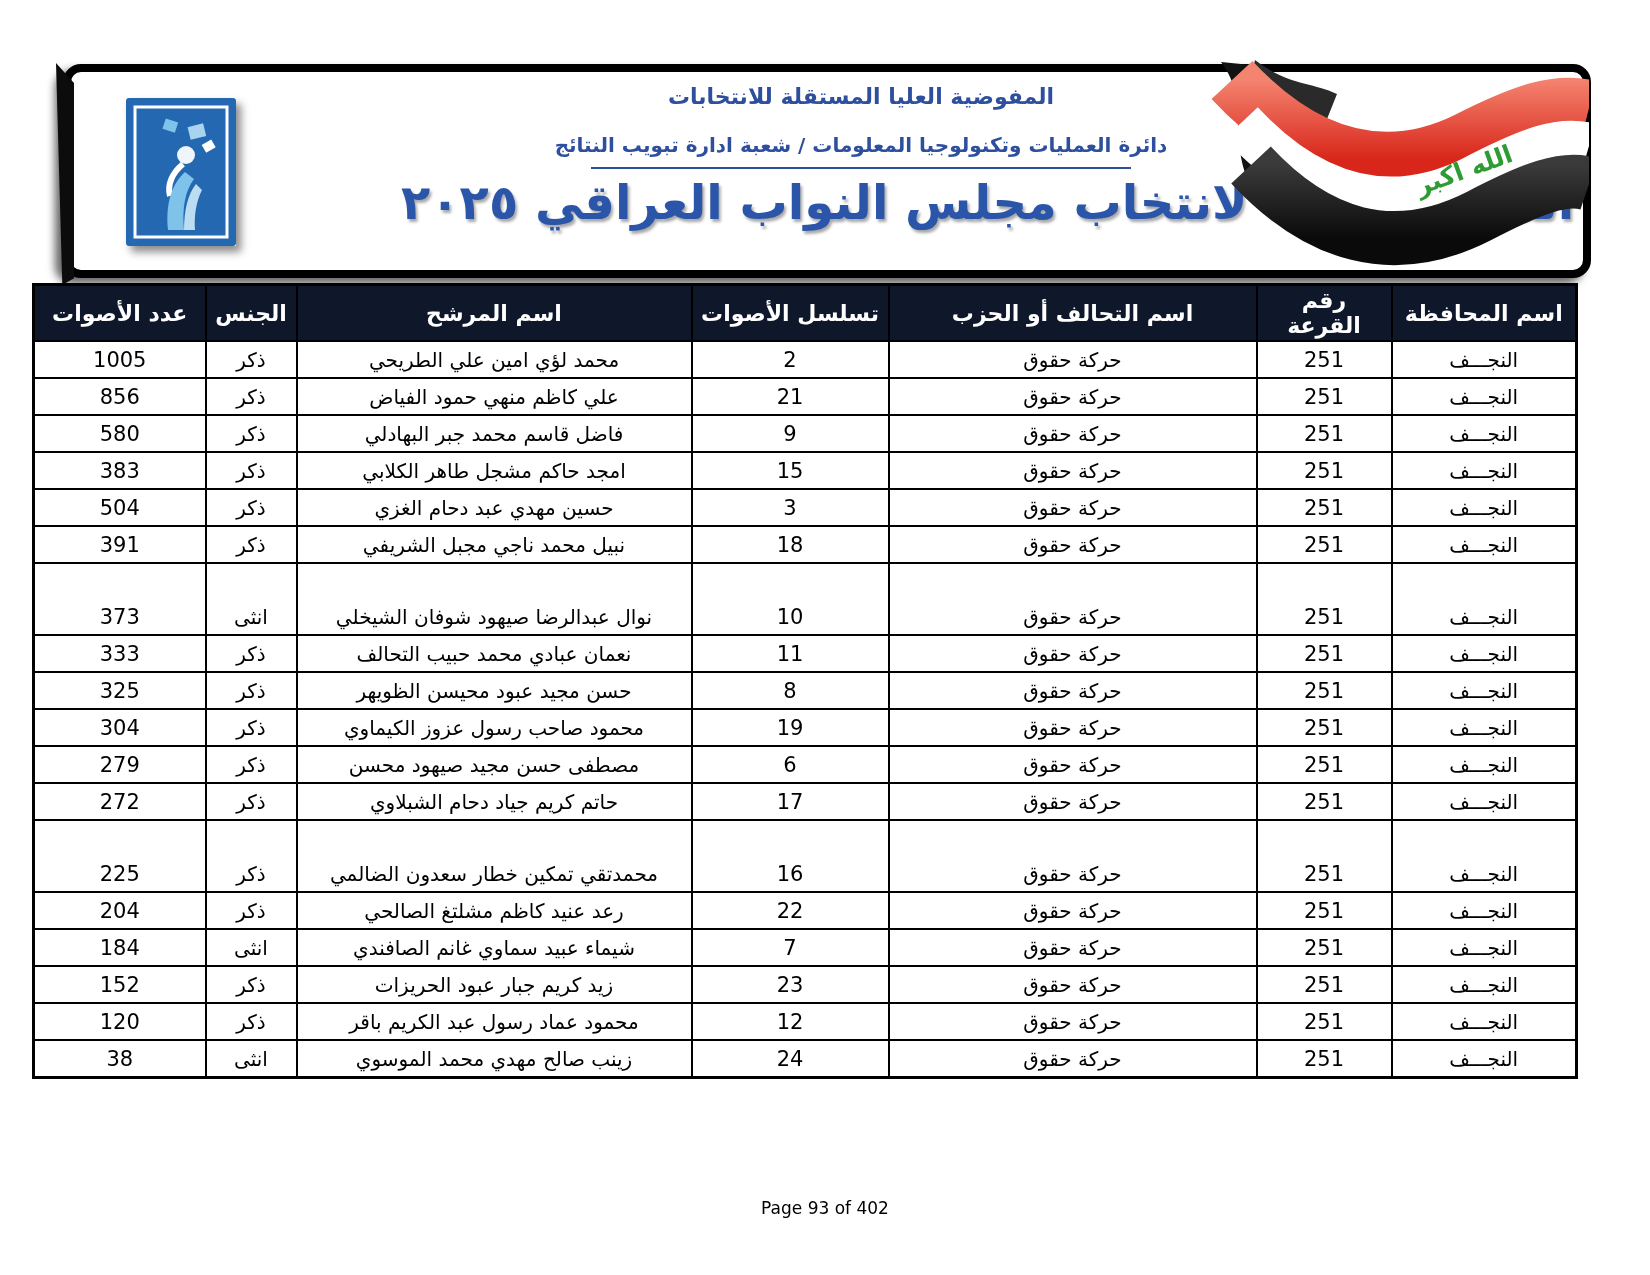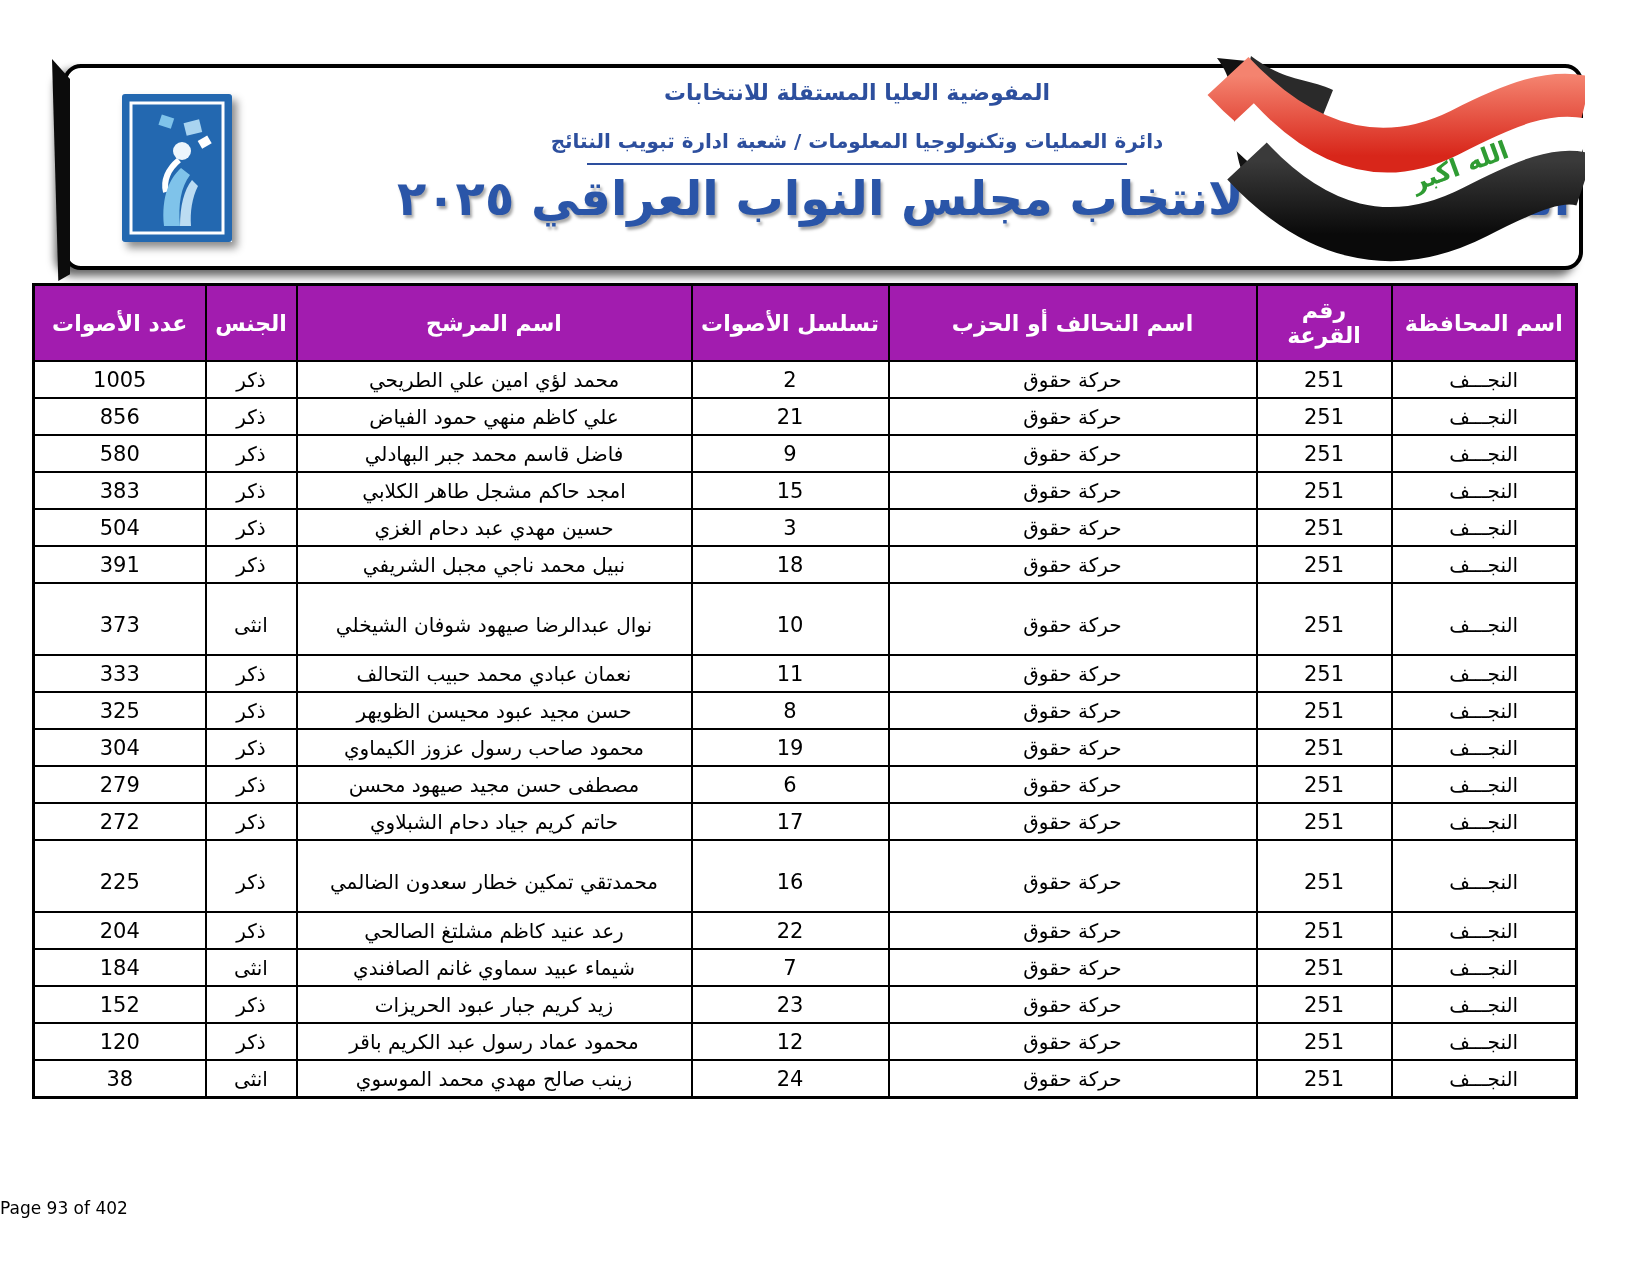--- a/index.html
+++ b/index.html
@@ -8,21 +8,21 @@
     background:#ffffff;
     font-family:"DejaVu Sans", sans-serif;
     position:relative;
     overflow:hidden;
   }
 
   
   .banner{
     position:absolute;left:63px;top:64px;width:1512px;height:198px;
     background:#ffffff;
-    border:4px solid #000000;
+    border:8px solid #000000;
     border-radius:18px;
     box-shadow:-8px 6px 9px rgba(0,0,0,0.60);
   }
   .curl{
     position:absolute;left:-15px;top:-9px;width:18px;height:222px;
     background:#0c0c0c;
     clip-path:polygon(0 0,100% 9%,100% 97%,35% 100%);
   }
   .logo{
     position:absolute;left:55px;top:26px;width:110px;height:148px;
@@ -51,37 +51,37 @@
 
   
   .table-wrap{position:absolute;left:35px;top:283px;width:1543px;}
   table{
     border-collapse:collapse;table-layout:fixed;width:1543px;
     background:#ffffff;
   }
   th,td{border:2px solid #000;overflow:hidden;}
   table{border:3px solid #000;}
   thead th{
-    background:#a21caf;color:#ffffff;
+    background:#0f172a;color:#ffffff;
     font-size:22px;font-weight:bold;
-    height:38px;padding:12px 6px;text-align:center;
+    height:38px;padding:2px 6px;text-align:center;
   }
   td{
     font-size:20px;color:#000;text-align:center;
     vertical-align:middle;height:35px;padding:0 6px;
     white-space:nowrap;
   }
   td.num{font-size:21px;text-align:center;}
   tr.tall{height:72px;}
-  tr.tall td{vertical-align:bottom;padding-bottom:17px;}
+  tr.tall td{vertical-align:bottom;padding-bottom:5px;}
 
   
   .footer{
     position:absolute;left:0;right:0;top:1198px;
-    text-align:left;font-size:17px;color:#000;
+    text-align:center;font-size:17px;color:#000;
   }
 </style>
 </head>
 <body>
 
 <div class="banner">
   <div class="curl"></div>
 
   <svg class="logo" viewBox="0 0 110 148" xmlns="http://www.w3.org/2000/svg">
     <rect x="0" y="0" width="110" height="148" rx="3" fill="#2368b0"></rect>

